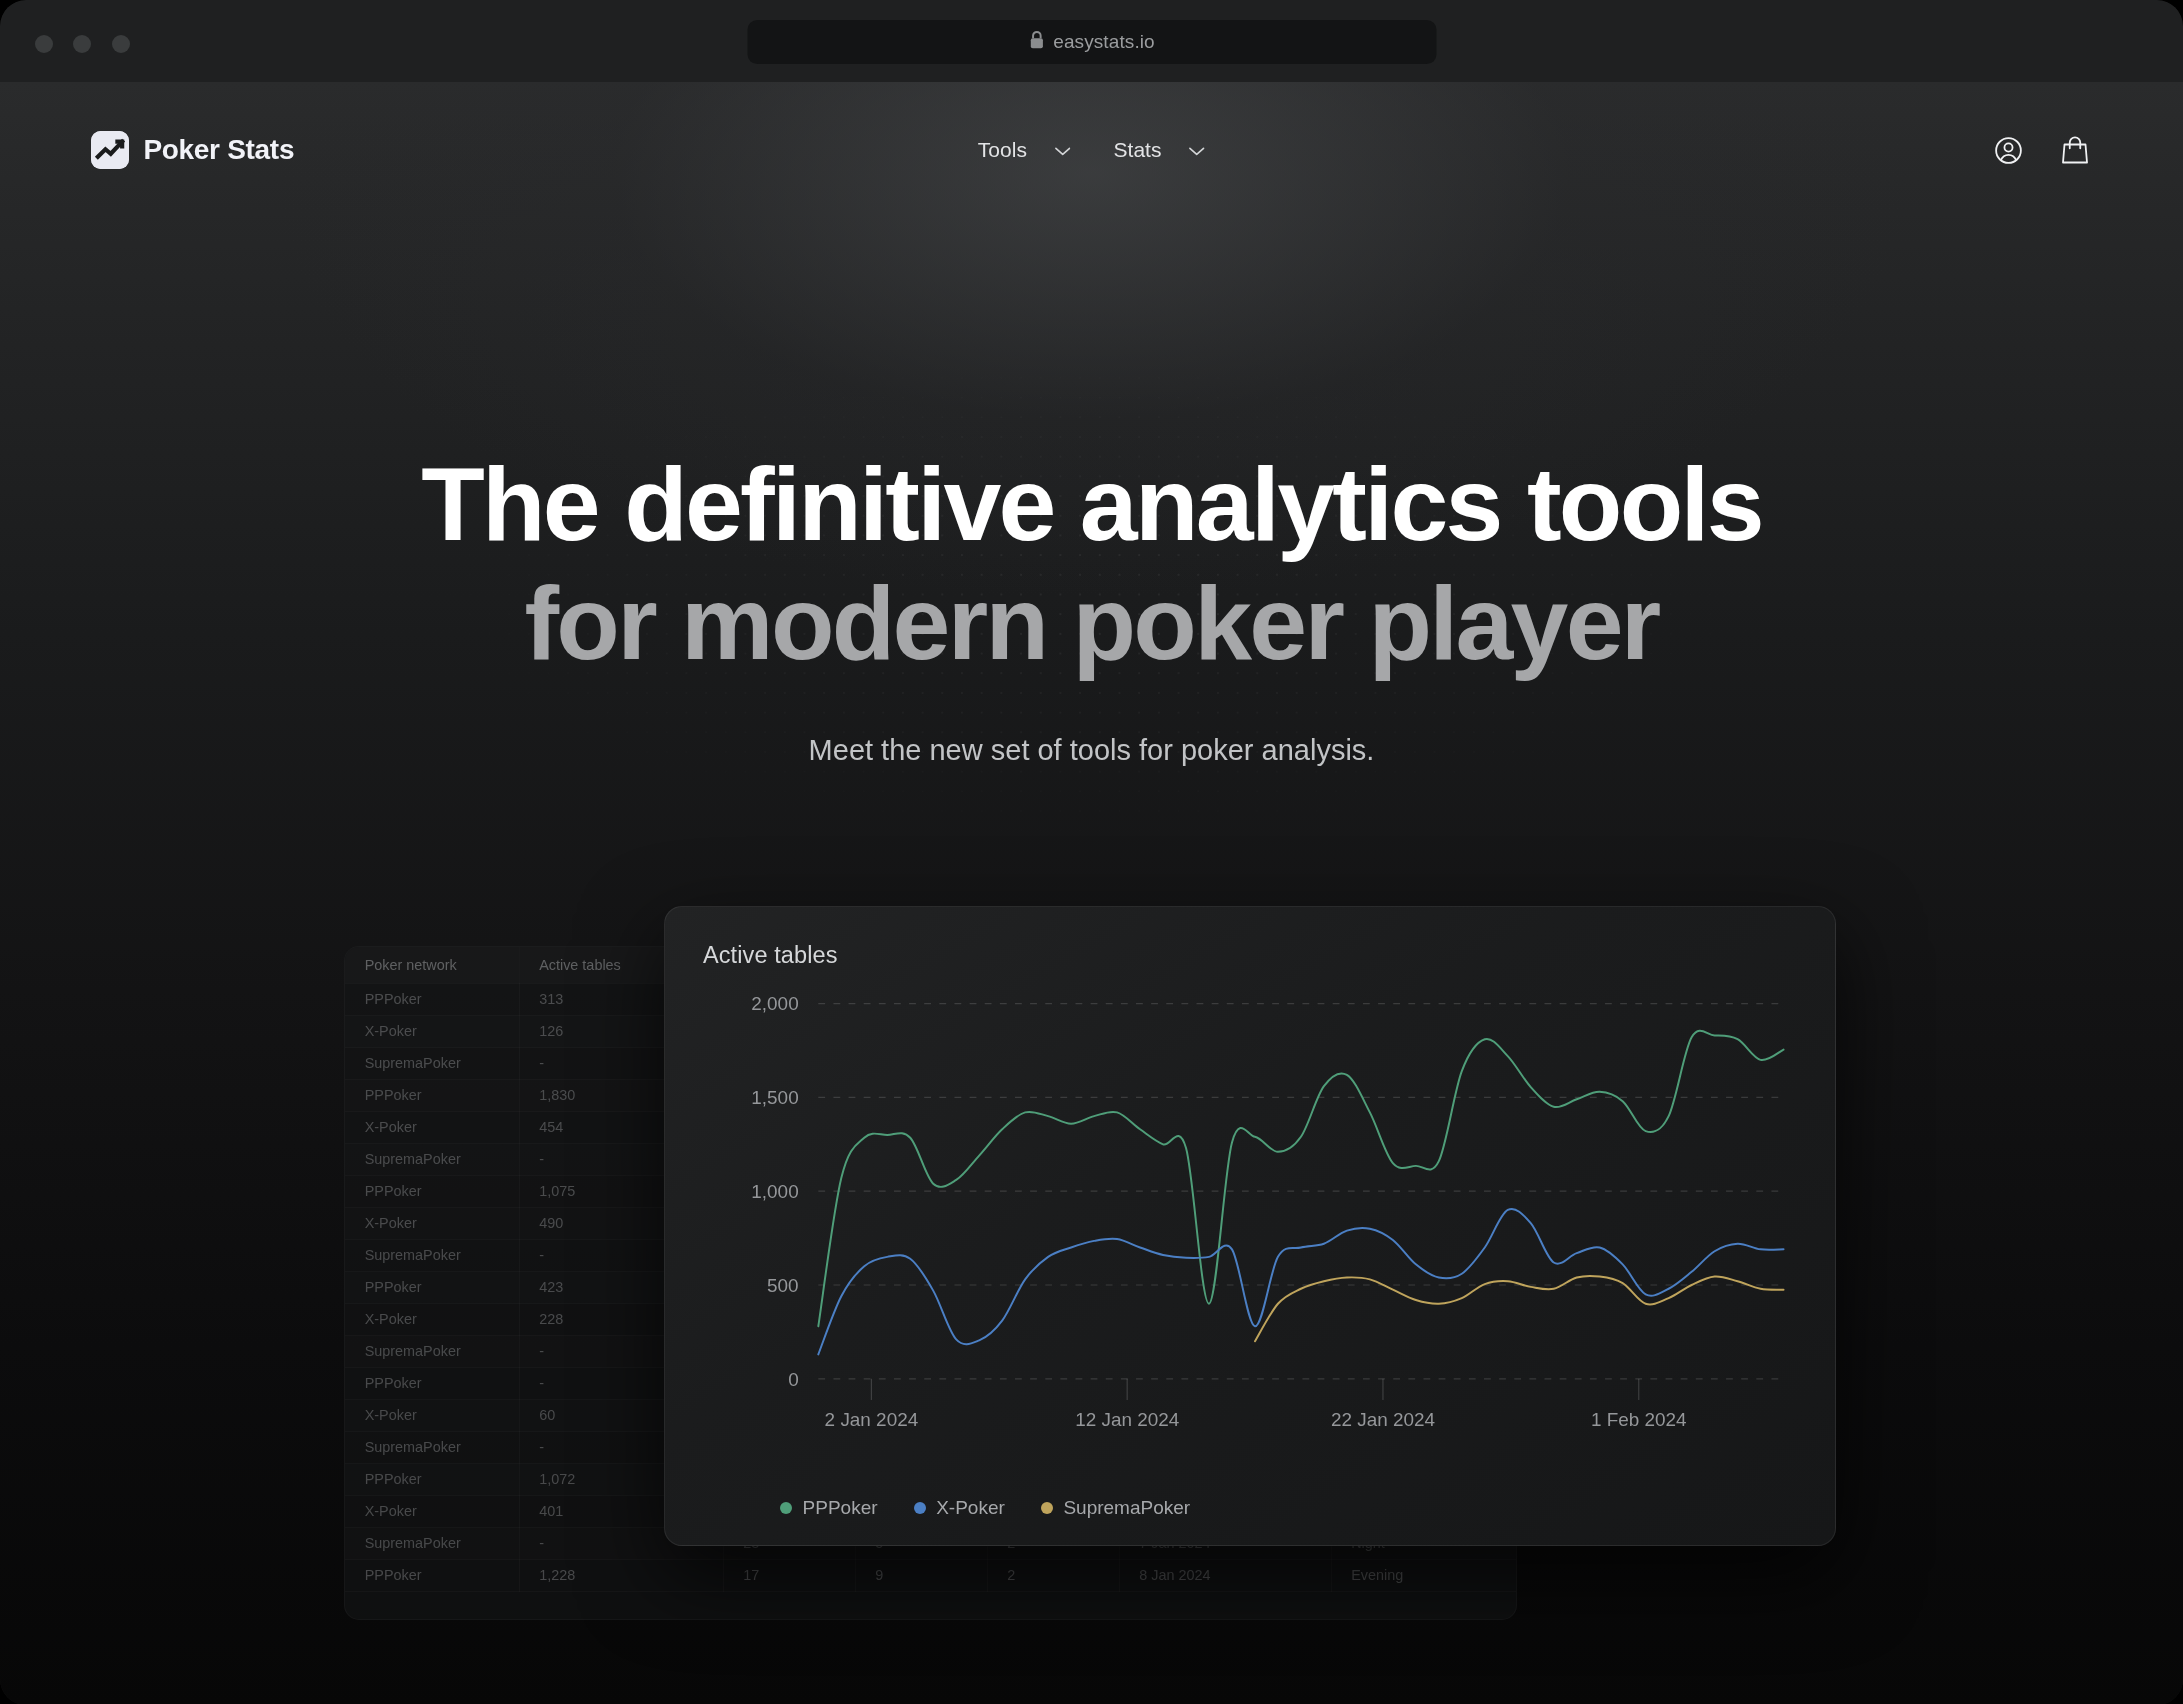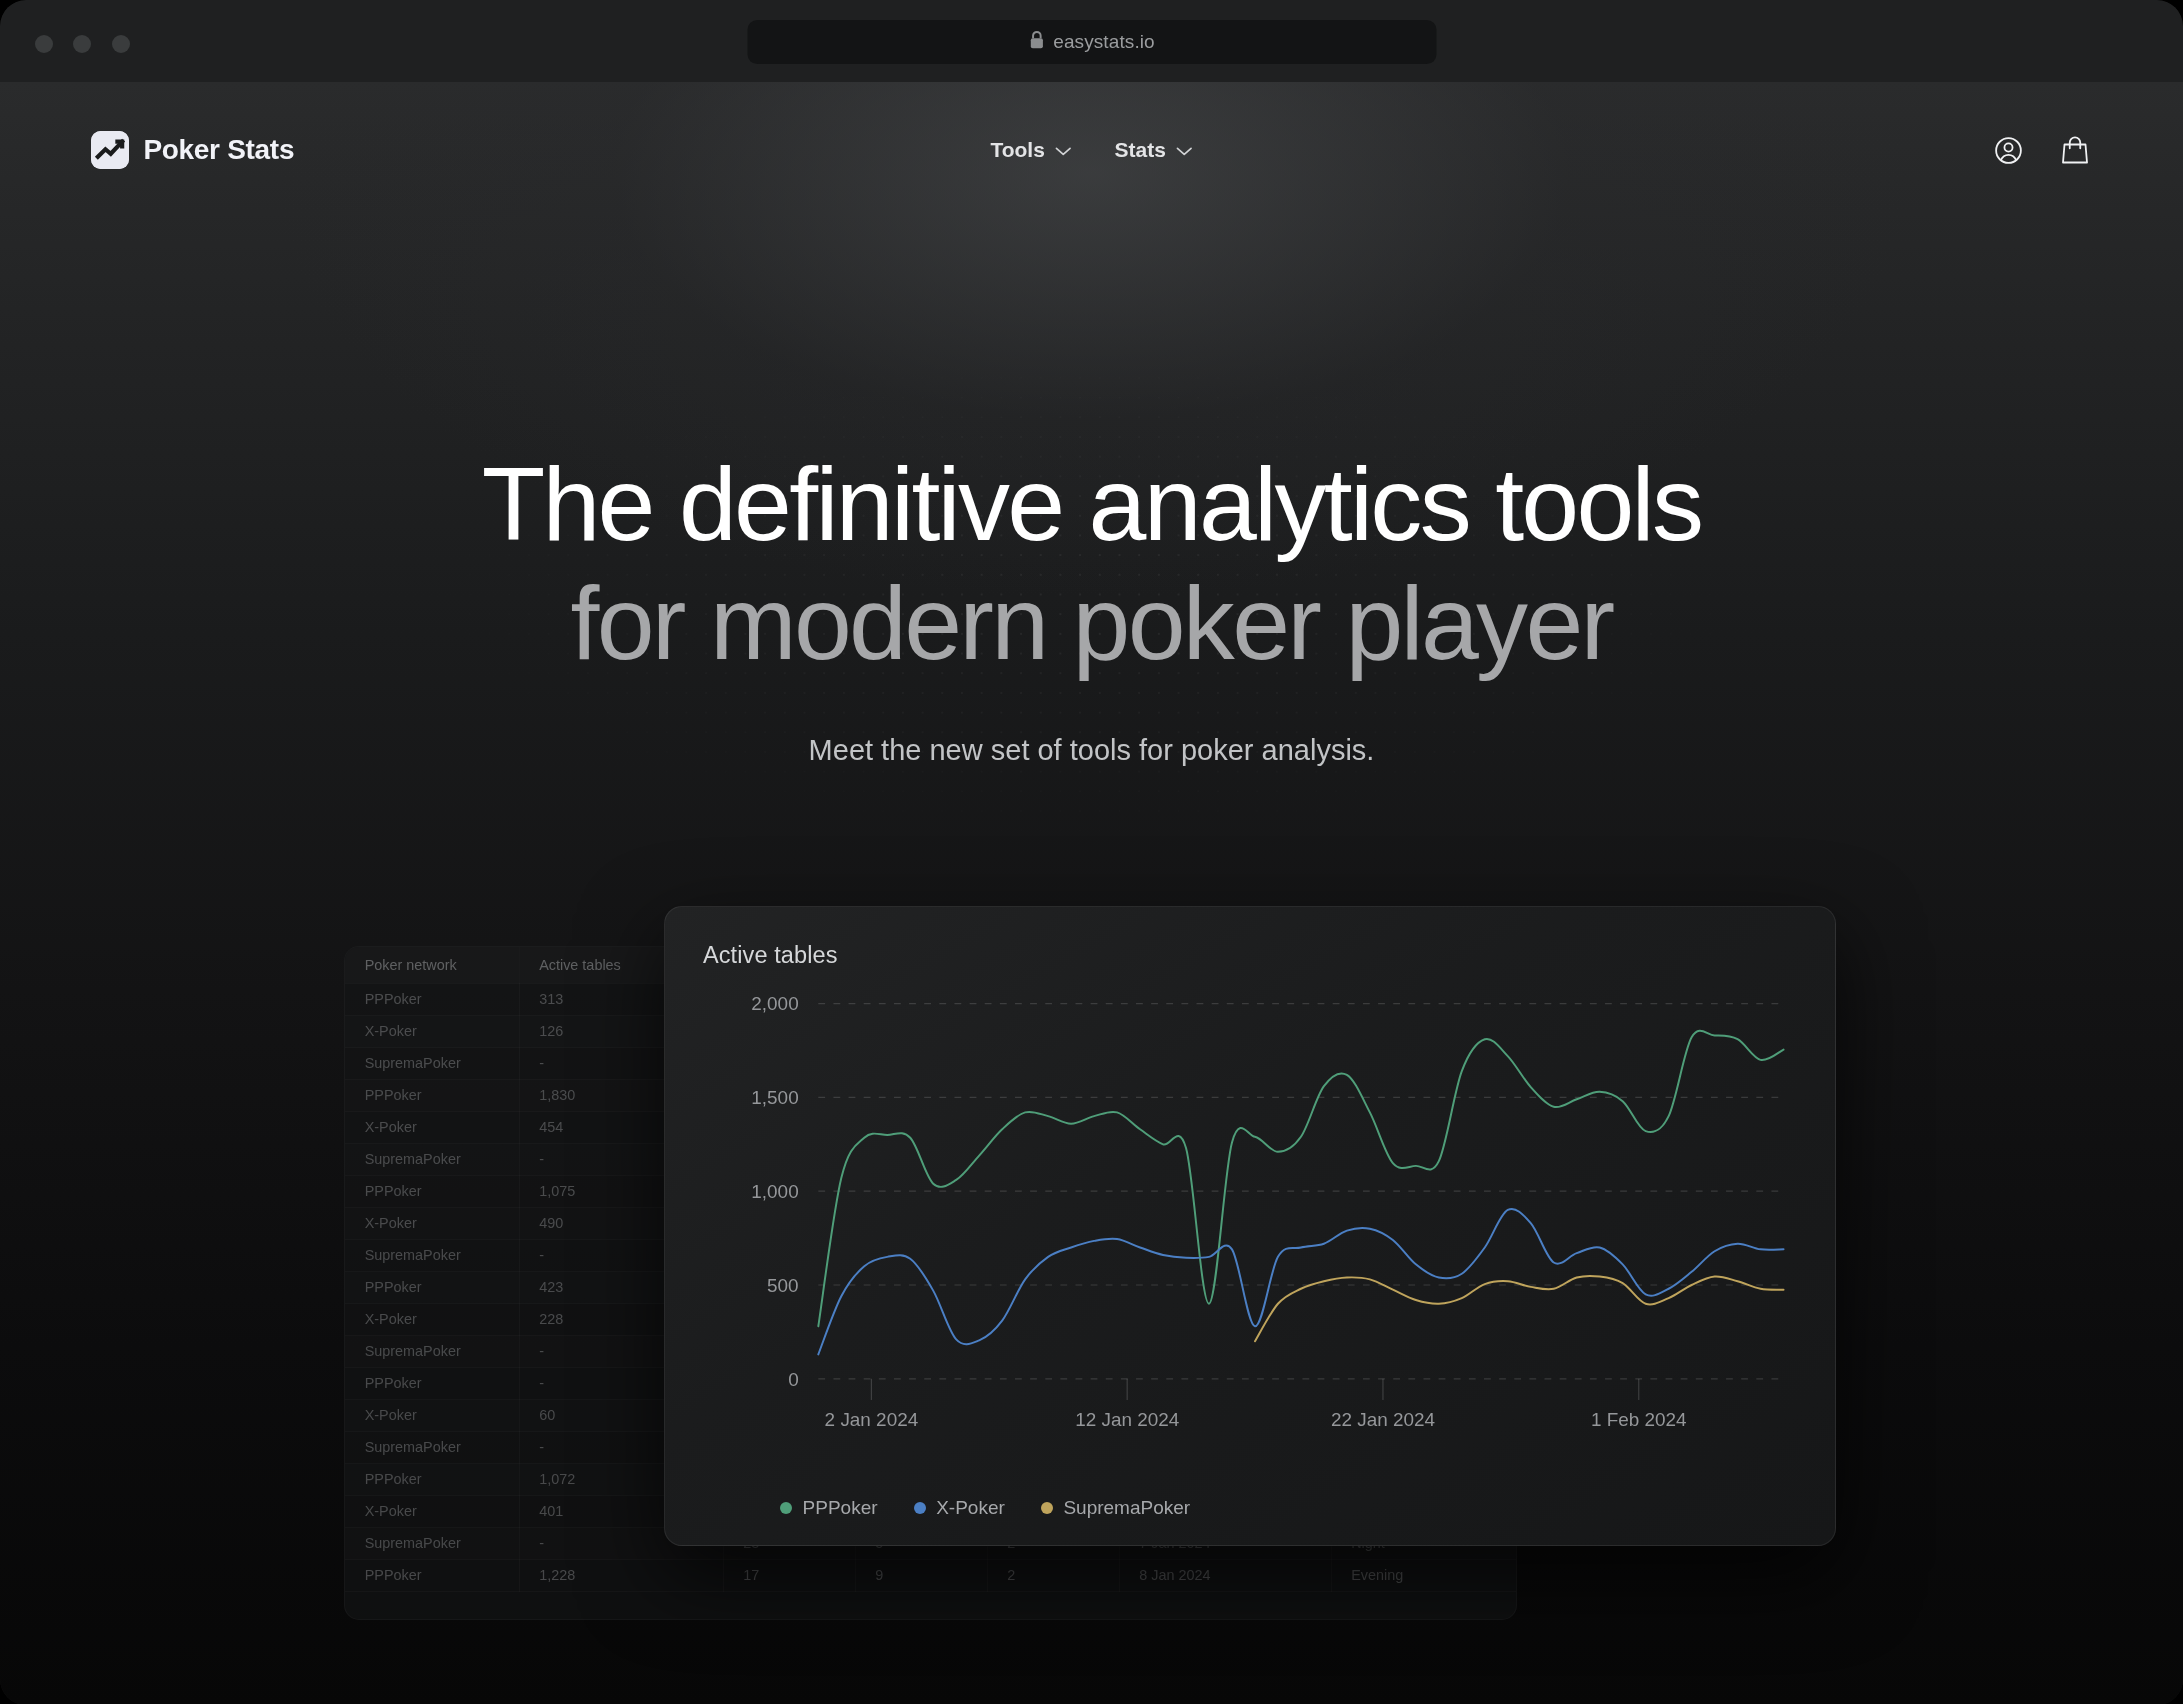--- a/index.html
+++ b/index.html
@@ -129,25 +129,24 @@
   .main-nav {
     position: absolute;
     left: 50%;
     transform: translateX(-50%);
     display: flex;
     align-items: center;
     gap: 43px;
   }
   .nav-item {
     display: flex;
-    gap: 10px;
+    gap: 27px;
     font-size: 21px;
     color: #e3e4e6;
     cursor: pointer;
-    font-weight: bold;
   }
   .chevron { display: block; }
 
   .header-actions {
     margin-left: auto;
     display: flex;
     align-items: center;
     gap: 31px;
   }
   .icon-btn {
@@ -160,21 +159,21 @@
 
   
   .hero {
     position: relative;
     text-align: center;
     z-index: 4;
     padding-top: 227px;
   }
   .hero-title {
     font-size: 104px;
-    font-weight: 400;
+    font-weight: 700;
     line-height: 1.14;
     letter-spacing: -2.7px;
   }
   .hero-line-1 { color: #ffffff; display: block; }
   .hero-line-2 { color: #a6a7a9; display: block; }
 
   .hero-sub {
     margin-top: 47px;
     font-size: 29px;
     line-height: 1.48;

